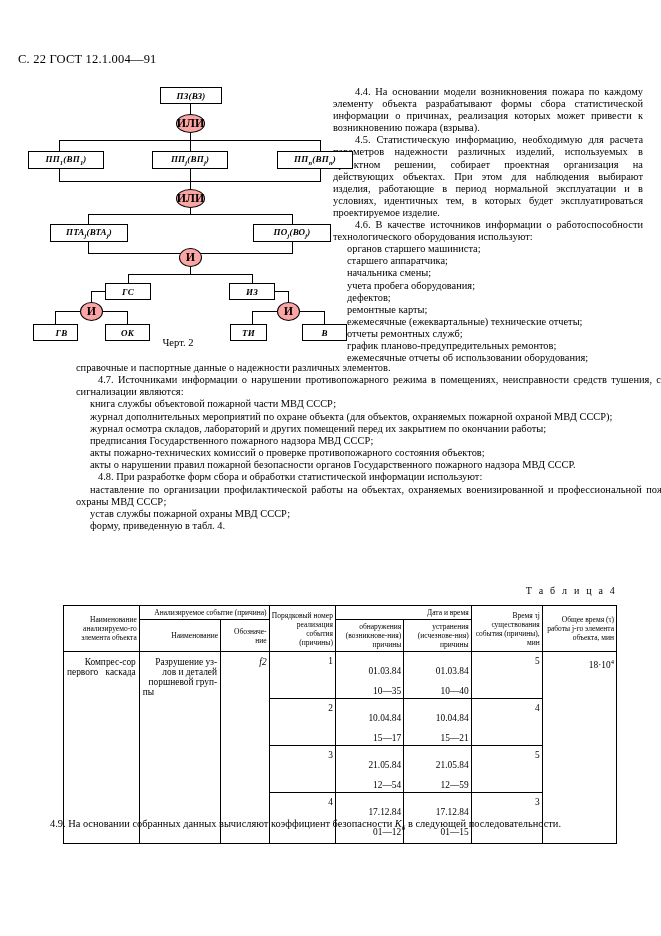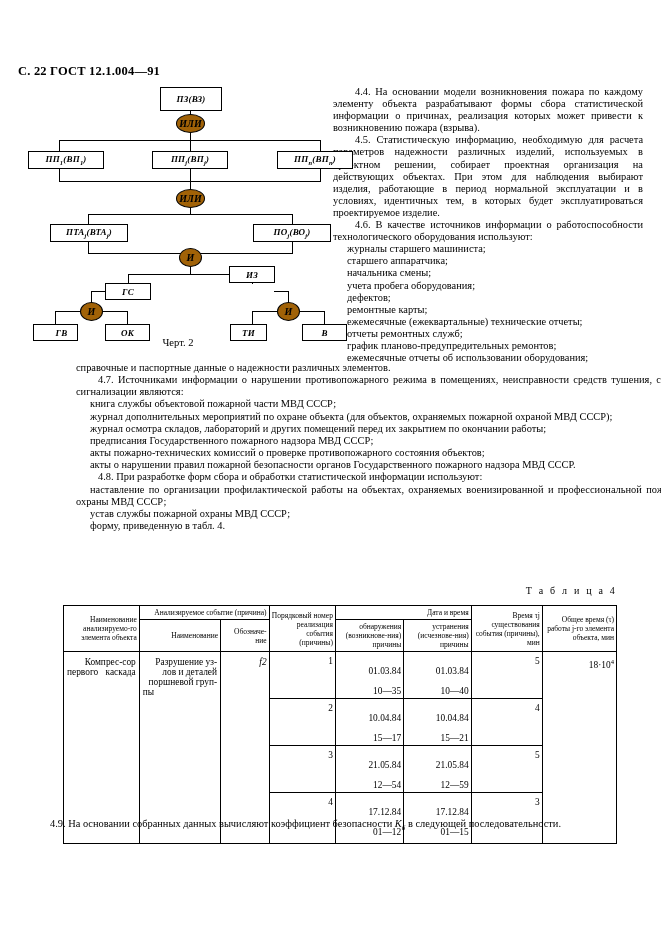--- a/index.html
+++ b/index.html
@@ -13,23 +13,23 @@
     color: #000;
     overflow: hidden;
   }
   .page {
     position: relative;
     width: 661px; height: 936px;
   }
   
   .page-header {
     position: absolute;
-    left: 18px; top: 64px;
+    left: 18px; top: 52px;
     font-size: 12.5px;
-    font-weight: bold;
+    font-weight: normal;
     letter-spacing: 0.2px;
     white-space: nowrap;
   }
   .side-mark {
     position: absolute;
     left: 5px; top: 56px;
     font-size: 8px;
     color: #222;
   }
   
@@ -74,28 +74,27 @@
   }
   .dbox .sub {
     font-size: 6.5px;
     vertical-align: sub;
     font-style: italic;
   }
   .gate {
     position: absolute;
     border: 1.5px solid #000;
     border-radius: 50%;
-    background: #a16207;
+    background: #fca5a5;
     box-sizing: border-box;
     display: flex;
     align-items: center;
     justify-content: center;
-    font-style: italic;
     font-weight: bold;
-    font-size: 10px;
+    font-size: 12px;
     z-index: 4;
   }
   .ln {
     position: absolute;
     background: #000;
     z-index: 1;
   }
   .lnh { height: 1.3px; }
   .lnv { width: 1.3px; }
 
@@ -177,21 +176,21 @@
 <body>
 
 <div class="page">
 
   <div class="page-header">С. 22  ГОСТ 12.1.004—91</div>
   <div class="side-mark"></div>
 
   <div class="col-left">
     <div class="diagram">
 
-      <div class="dbox" style="left:132px; top:2px; width:62px; height:24px;">ПЗ(ВЗ)</div>
+      <div class="dbox" style="left:132px; top:2px; width:62px; height:17px;">ПЗ(ВЗ)</div>
 
       <div class="ln lnv" style="left:162px; top:19px; height:11px;"></div>
 
       <div class="gate" style="left:148px; top:29px; width:29px; height:19px;">ИЛИ</div>
 
       <div class="ln lnv" style="left:162px; top:48px; height:7px;"></div>
       <div class="ln lnh" style="left:31px; top:55px; width:262px;"></div>
       <div class="ln lnv" style="left:31px; top:55px; height:12px;"></div>
       <div class="ln lnv" style="left:162px; top:55px; height:12px;"></div>
       <div class="ln lnv" style="left:292px; top:55px; height:12px;"></div>
@@ -231,21 +230,21 @@
       <div class="ln lnh" style="left:60px; top:168px; width:205px;"></div>
 
       <div class="gate" style="left:151px; top:163px; width:23px; height:19px;">И</div>
 
       <div class="ln lnv" style="left:162px; top:182px; height:8px;"></div>
       <div class="ln lnh" style="left:100px; top:189px; width:125px;"></div>
       <div class="ln lnv" style="left:100px; top:189px; height:10px;"></div>
       <div class="ln lnv" style="left:224px; top:189px; height:10px;"></div>
 
       <div class="dbox" style="left:77px; top:198px; width:46px; height:17px;">ГС</div>
-      <div class="dbox" style="left:201px; top:181px; width:46px; height:17px;">ИЗ</div>
+      <div class="dbox" style="left:201px; top:198px; width:46px; height:17px;">ИЗ</div>
 
       <div class="ln lnv" style="left:77px; top:207px; height:0px;"></div>
       <div class="ln lnh" style="left:63px; top:206px; width:15px;"></div>
       <div class="ln lnv" style="left:63px; top:206px; height:12px;"></div>
       <div class="gate" style="left:52px; top:217px; width:23px; height:19px;">И</div>
       <div class="ln lnh" style="left:27px; top:226px; width:26px;"></div>
       <div class="ln lnh" style="left:74px; top:226px; width:26px;"></div>
       <div class="ln lnv" style="left:27px; top:226px; height:14px;"></div>
       <div class="ln lnv" style="left:99px; top:226px; height:14px;"></div>
 
@@ -263,21 +262,21 @@
       <div class="dbox" style="left:274px; top:239px; width:45px; height:17px;">В</div>
     </div>
 
     <div class="fig-caption">Черт. 2</div>
   </div>
 
   <div class="col-right">
     <p class="p-ind">4.4.  На основании модели возникновения пожара по каждому элементу объекта разрабатывают формы сбора статистической информации о причинах, реализация которых может привести к возникновению пожара (взрыва).</p>
     <p class="p-ind">4.5.  Статистическую информацию, необходимую для расчета параметров надежности различных изделий, используемых в проектном решении, собирает проектная организация на действующих объектах. При этом для наблюдения выбирают изделия, работающие в период нормальной эксплуатации и в условиях, идентичных тем, в которых будет эксплуатироваться проектируемое изделие.</p>
     <p class="p-ind">4.6.  В качестве источников информации о работоспособности технологического оборудования используют:</p>
-    <p class="li-ind">журналы старшего машиниста;</p>
+    <p class="li-ind">органов старшего машиниста;</p>
     <p class="li-ind">старшего аппаратчика;</p>
     <p class="li-ind">начальника смены;</p>
     <p class="li-ind">учета пробега оборудования;</p>
     <p class="li-ind">дефектов;</p>
     <p class="li-ind">ремонтные карты;</p>
     <p class="li-ind">ежемесячные (ежеквартальные) технические отчеты;</p>
     <p class="li-ind">отчеты ремонтных служб;</p>
     <p class="li-ind">график планово-предупредительных ремонтов;</p>
     <p class="li-ind">ежемесячные отчеты об использовании оборудования;</p>
   </div>

